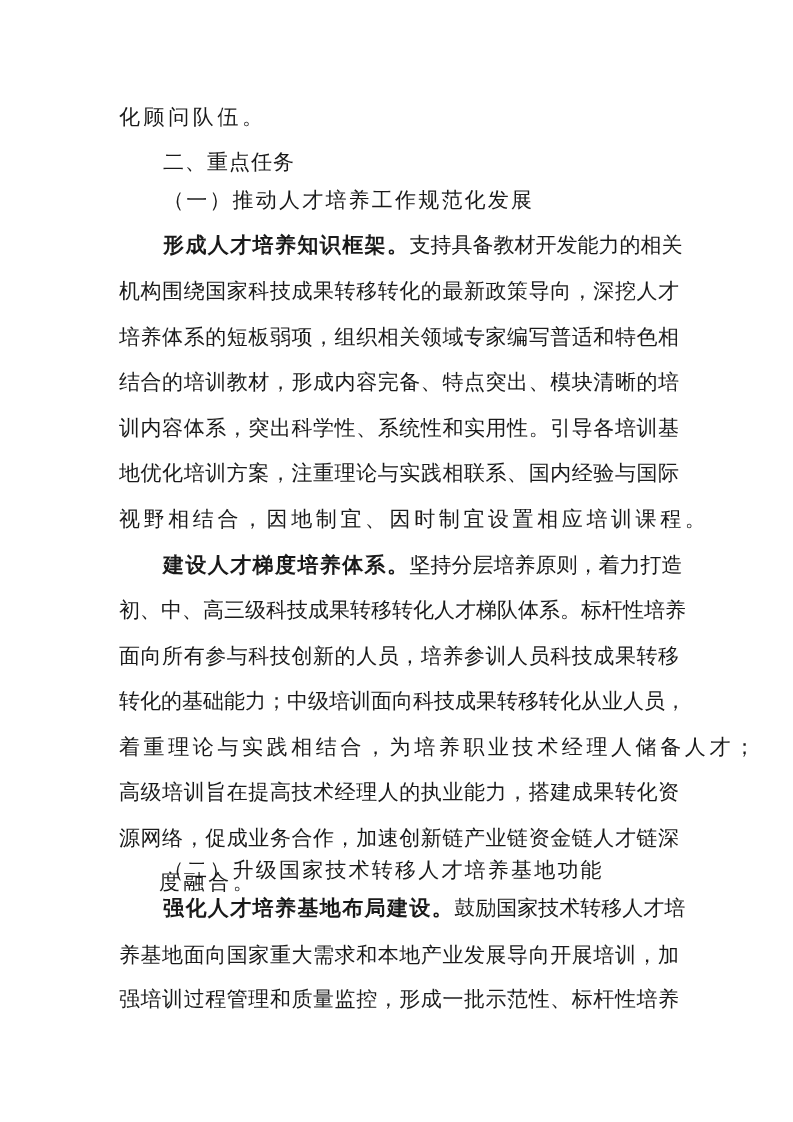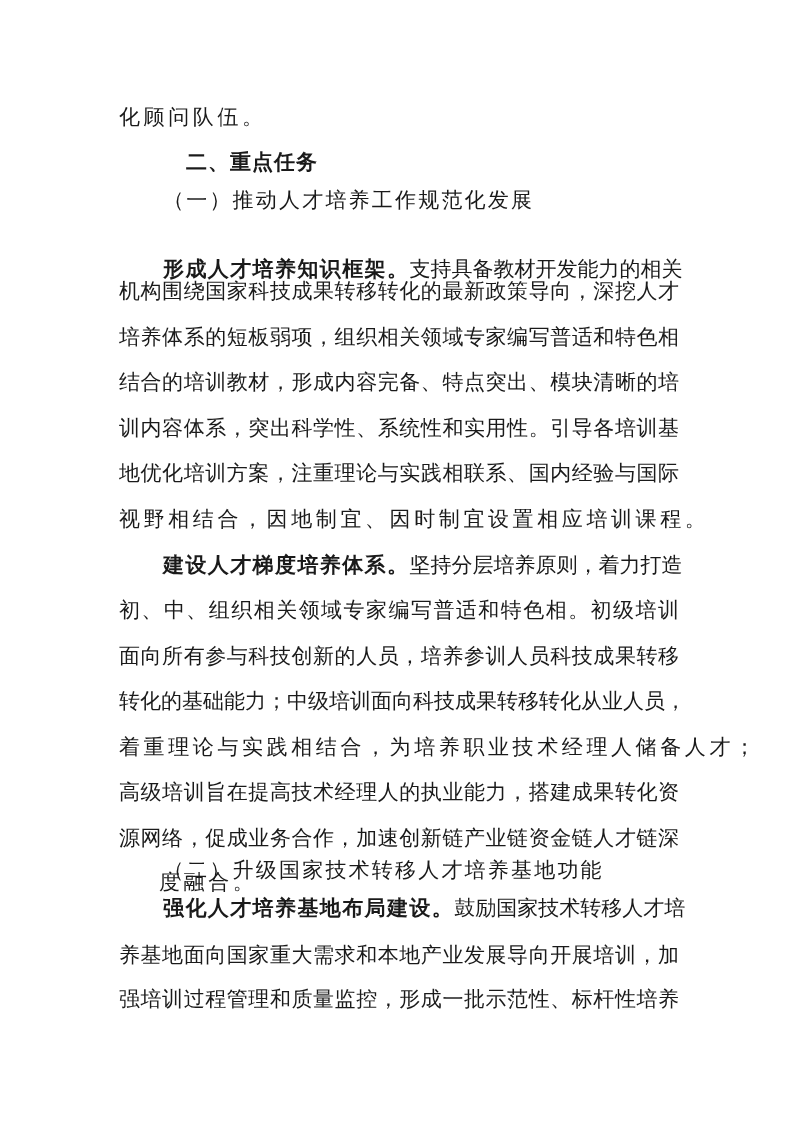--- a/index.html
+++ b/index.html
@@ -2,45 +2,45 @@
 <html><head>
 <meta charset="utf-8">
 <style>
   html, body { margin:0; padding:0; background:#ffffff; }
   body { width:793px; height:1122px; position:relative; overflow:hidden;
          font-family:"DejaVu Serif", "Liberation Serif", serif; color:#1a1a1a; }
   .page { position:absolute; left:0; top:0; width:793px; height:1122px; background:#fff; }
   .line { position:absolute; left:119px; width:560px; font-size:21px; line-height:28px;
           white-space:nowrap; letter-spacing:3.6px; }
   .indent { left:163px; }
-  .h1 { font-family:"DejaVu Sans", "Liberation Sans", sans-serif; font-weight:bold; letter-spacing:1px;margin-left:23px; }
+  .h1 { font-family:"DejaVu Sans", "Liberation Sans", sans-serif; font-weight:normal; letter-spacing:1px; }
   .h2 { left:163px; letter-spacing:2.2px; }
   .b { font-weight:bold; letter-spacing:1.4px; }
   .full { text-align:justify; text-align-last:justify; letter-spacing:0; }
 </style>
 </head>
 <body>
 
 <div class="page">
   <div class="line" style="top:103px;">化顾问队伍。</div>
 
   <div class="line h1 indent" style="top:148px;">二、重点任务</div>
 
   <div class="line h2" style="top:186px;">（一）推动人才培养工作规范化发展</div>
 
-  <div class="line indent full" style="top:231px; width:516px;margin-top:24px;"><span class="b">形成人才培养知识框架。</span><span>支持具备教材开发能力的相关</span></div>
+  <div class="line indent full" style="top:231px; width:516px;"><span class="b">形成人才培养知识框架。</span><span>支持具备教材开发能力的相关</span></div>
   <div class="line full" style="top:277px;">机构围绕国家科技成果转移转化的最新政策导向，深挖人才</div>
   <div class="line full" style="top:323px;">培养体系的短板弱项，组织相关领域专家编写普适和特色相</div>
   <div class="line full" style="top:368px;">结合的培训教材，形成内容完备、特点突出、模块清晰的培</div>
   <div class="line full" style="top:414px;">训内容体系，突出科学性、系统性和实用性。引导各培训基</div>
   <div class="line full" style="top:459px;">地优化培训方案，注重理论与实践相联系、国内经验与国际</div>
   <div class="line" style="top:505px;">视野相结合，因地制宜、因时制宜设置相应培训课程。</div>
 
   <div class="line indent full" style="top:551px; width:516px;"><span class="b">建设人才梯度培养体系。</span><span>坚持分层培养原则，着力打造</span></div>
-  <div class="line full" style="top:596px;">初、中、组织相关领域专家编写普适和特色相。初级培训</div>
+  <div class="line full" style="top:596px;">初、中、高三级科技成果转移转化人才梯队体系。标杆性培养</div>
   <div class="line full" style="top:642px;">面向所有参与科技创新的人员，培养参训人员科技成果转移</div>
   <div class="line full" style="top:687px;">转化的基础能力；中级培训面向科技成果转移转化从业人员，</div>
   <div class="line" style="top:733px;">着重理论与实践相结合，为培养职业技术经理人储备人才；</div>
   <div class="line full" style="top:778px;">高级培训旨在提高技术经理人的执业能力，搭建成果转化资</div>
   <div class="line full" style="top:824px;">源网络，促成业务合作，加速创新链产业链资金链人才链深</div>
   <div class="line" style="top:868px;margin-left:40px;">度融合。</div>
 
   <div class="line h2" style="top:856px;">（二）升级国家技术转移人才培养基地功能</div>
 
   <div class="line indent full" style="top:896px; width:516px;font-family:Liberation Mono, monospace;"><span class="b">强化人才培养基地布局建设。</span><span>鼓励国家技术转移人才培</span></div>

